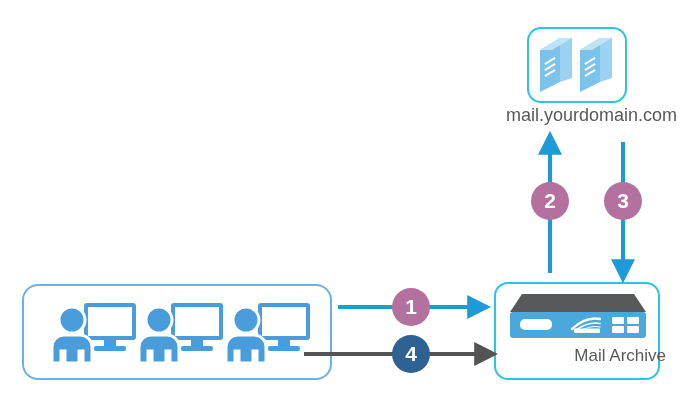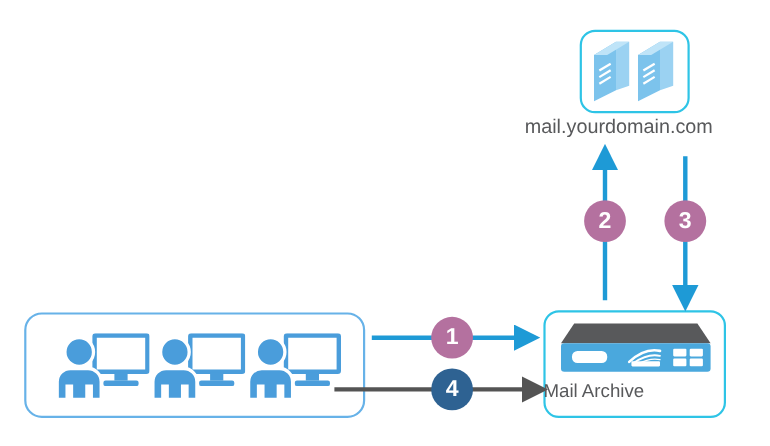--- a/index.html
+++ b/index.html
@@ -44,21 +44,21 @@
   #archive-box {
     left: 494px; top: 282px;
     width: 166px; height: 98px;
     border: 2px solid #2ec4e6;
     border-radius: 14px;
   }
 
   
   .node-label {
     position: absolute;
-    text-align: left;
+    text-align: right;
     color: #58595b;
     font-size: 18px;
     line-height: 22px;
     white-space: nowrap;
   }
   #server-label { left: 477px; top: 104px; width: 200px; }
   #archive-label { left: 494px; top: 345px; width: 172px; font-size: 17px; }
 
   
   .user-icon {

